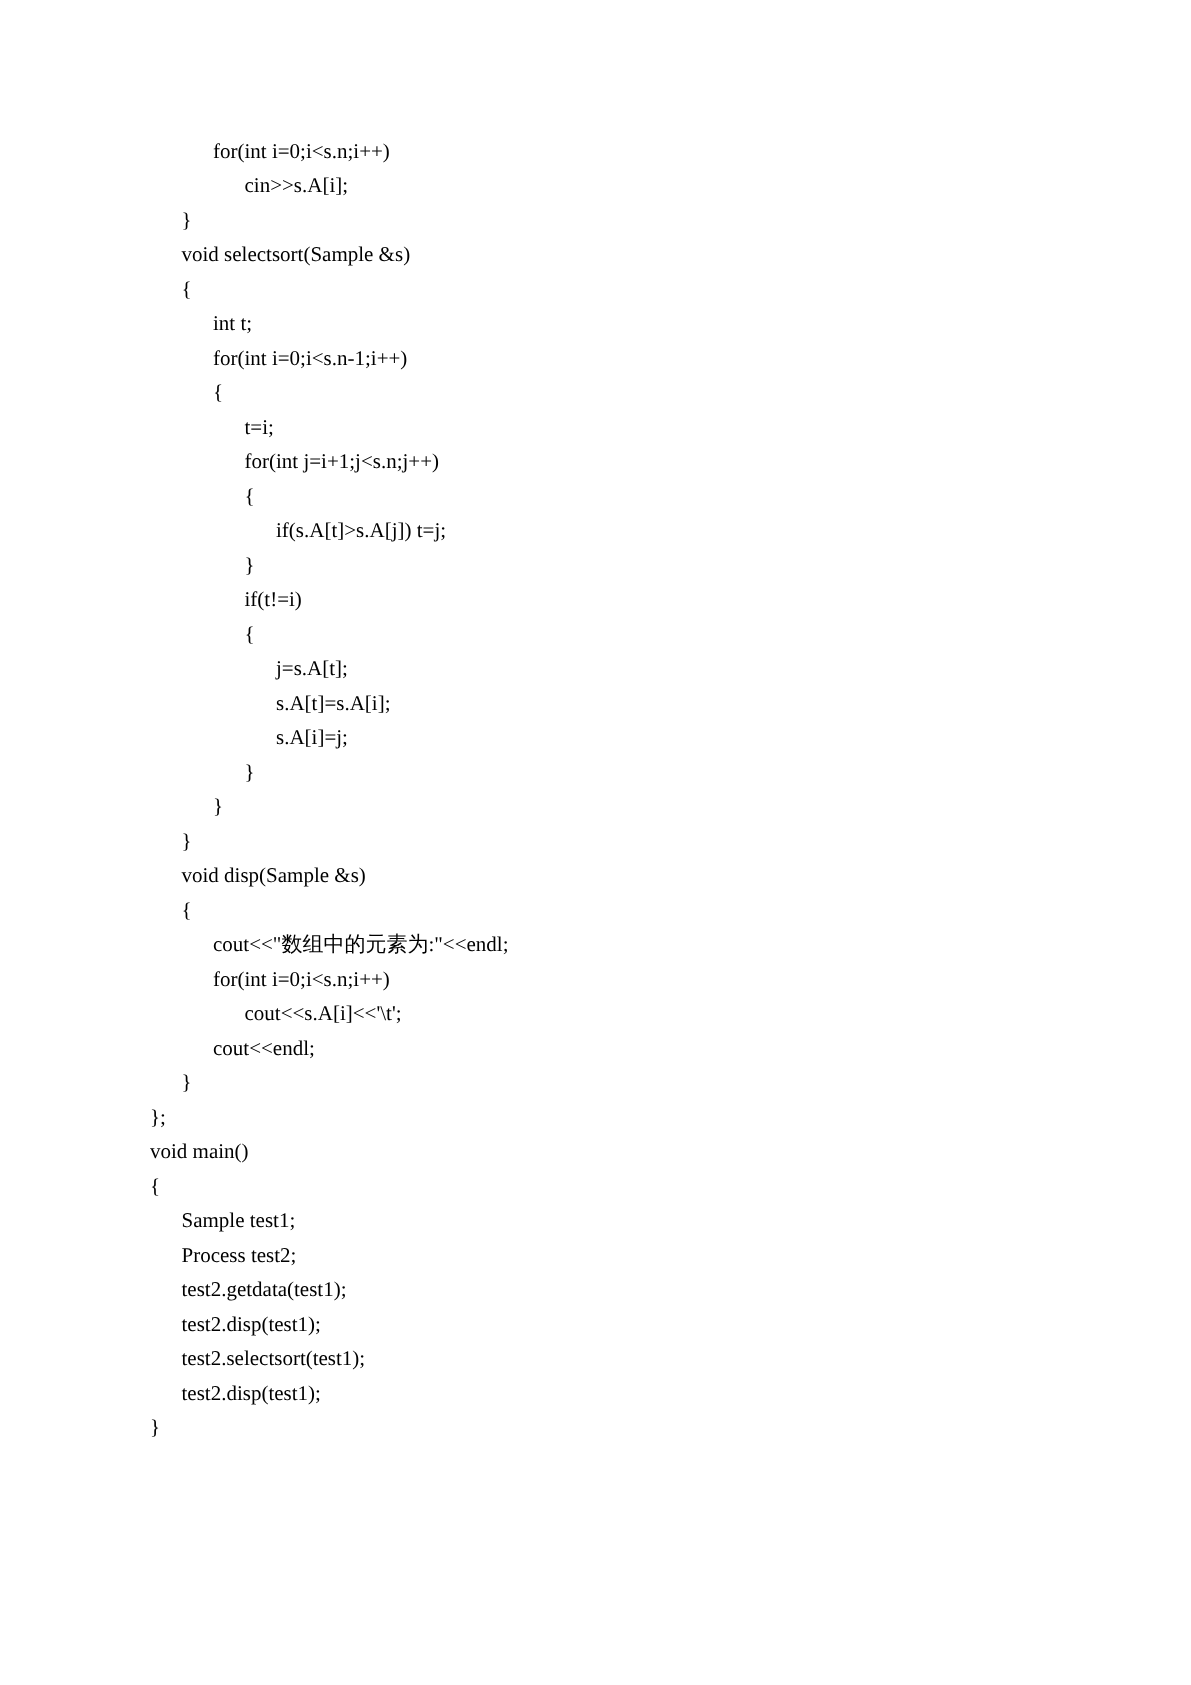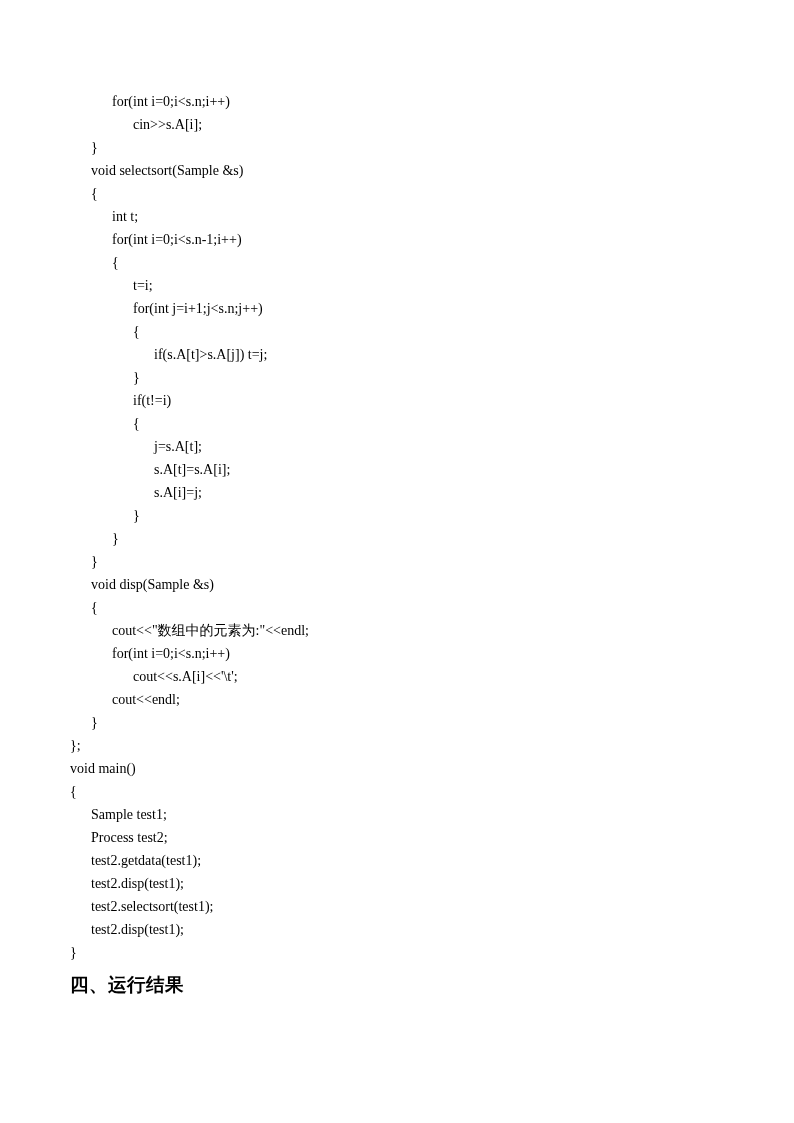--- a/index.html
+++ b/index.html
@@ -6,21 +6,21 @@
     margin: 0;
     padding: 0;
     width: 794px;
     height: 1123px;
     background: #ffffff;
     font-family: "Times New Roman", "SimSun", serif;
     font-size: 14px;
     color: #000;
   }
   .page {
-    padding: 90px 0 0 70px;
+    padding: 90px 0 0 100px;
     line-height: 1.0;
   }
   .code {
     white-space: pre;
     font-family: "Times New Roman", "SimSun", serif;
     font-size: 14px;
     line-height: 23px;
   }
   .heading {
     font-family: "SimHei", "Microsoft YaHei", sans-serif;
@@ -65,14 +65,13 @@
 };
 void main()
 {
       Sample test1;
       Process test2;
       test2.getdata(test1);
       test2.disp(test1);
       test2.selectsort(test1);
       test2.disp(test1);
 }</div>
-  <div class="heading">四、运行结果</div>
 </div>
 
 </body></html>

